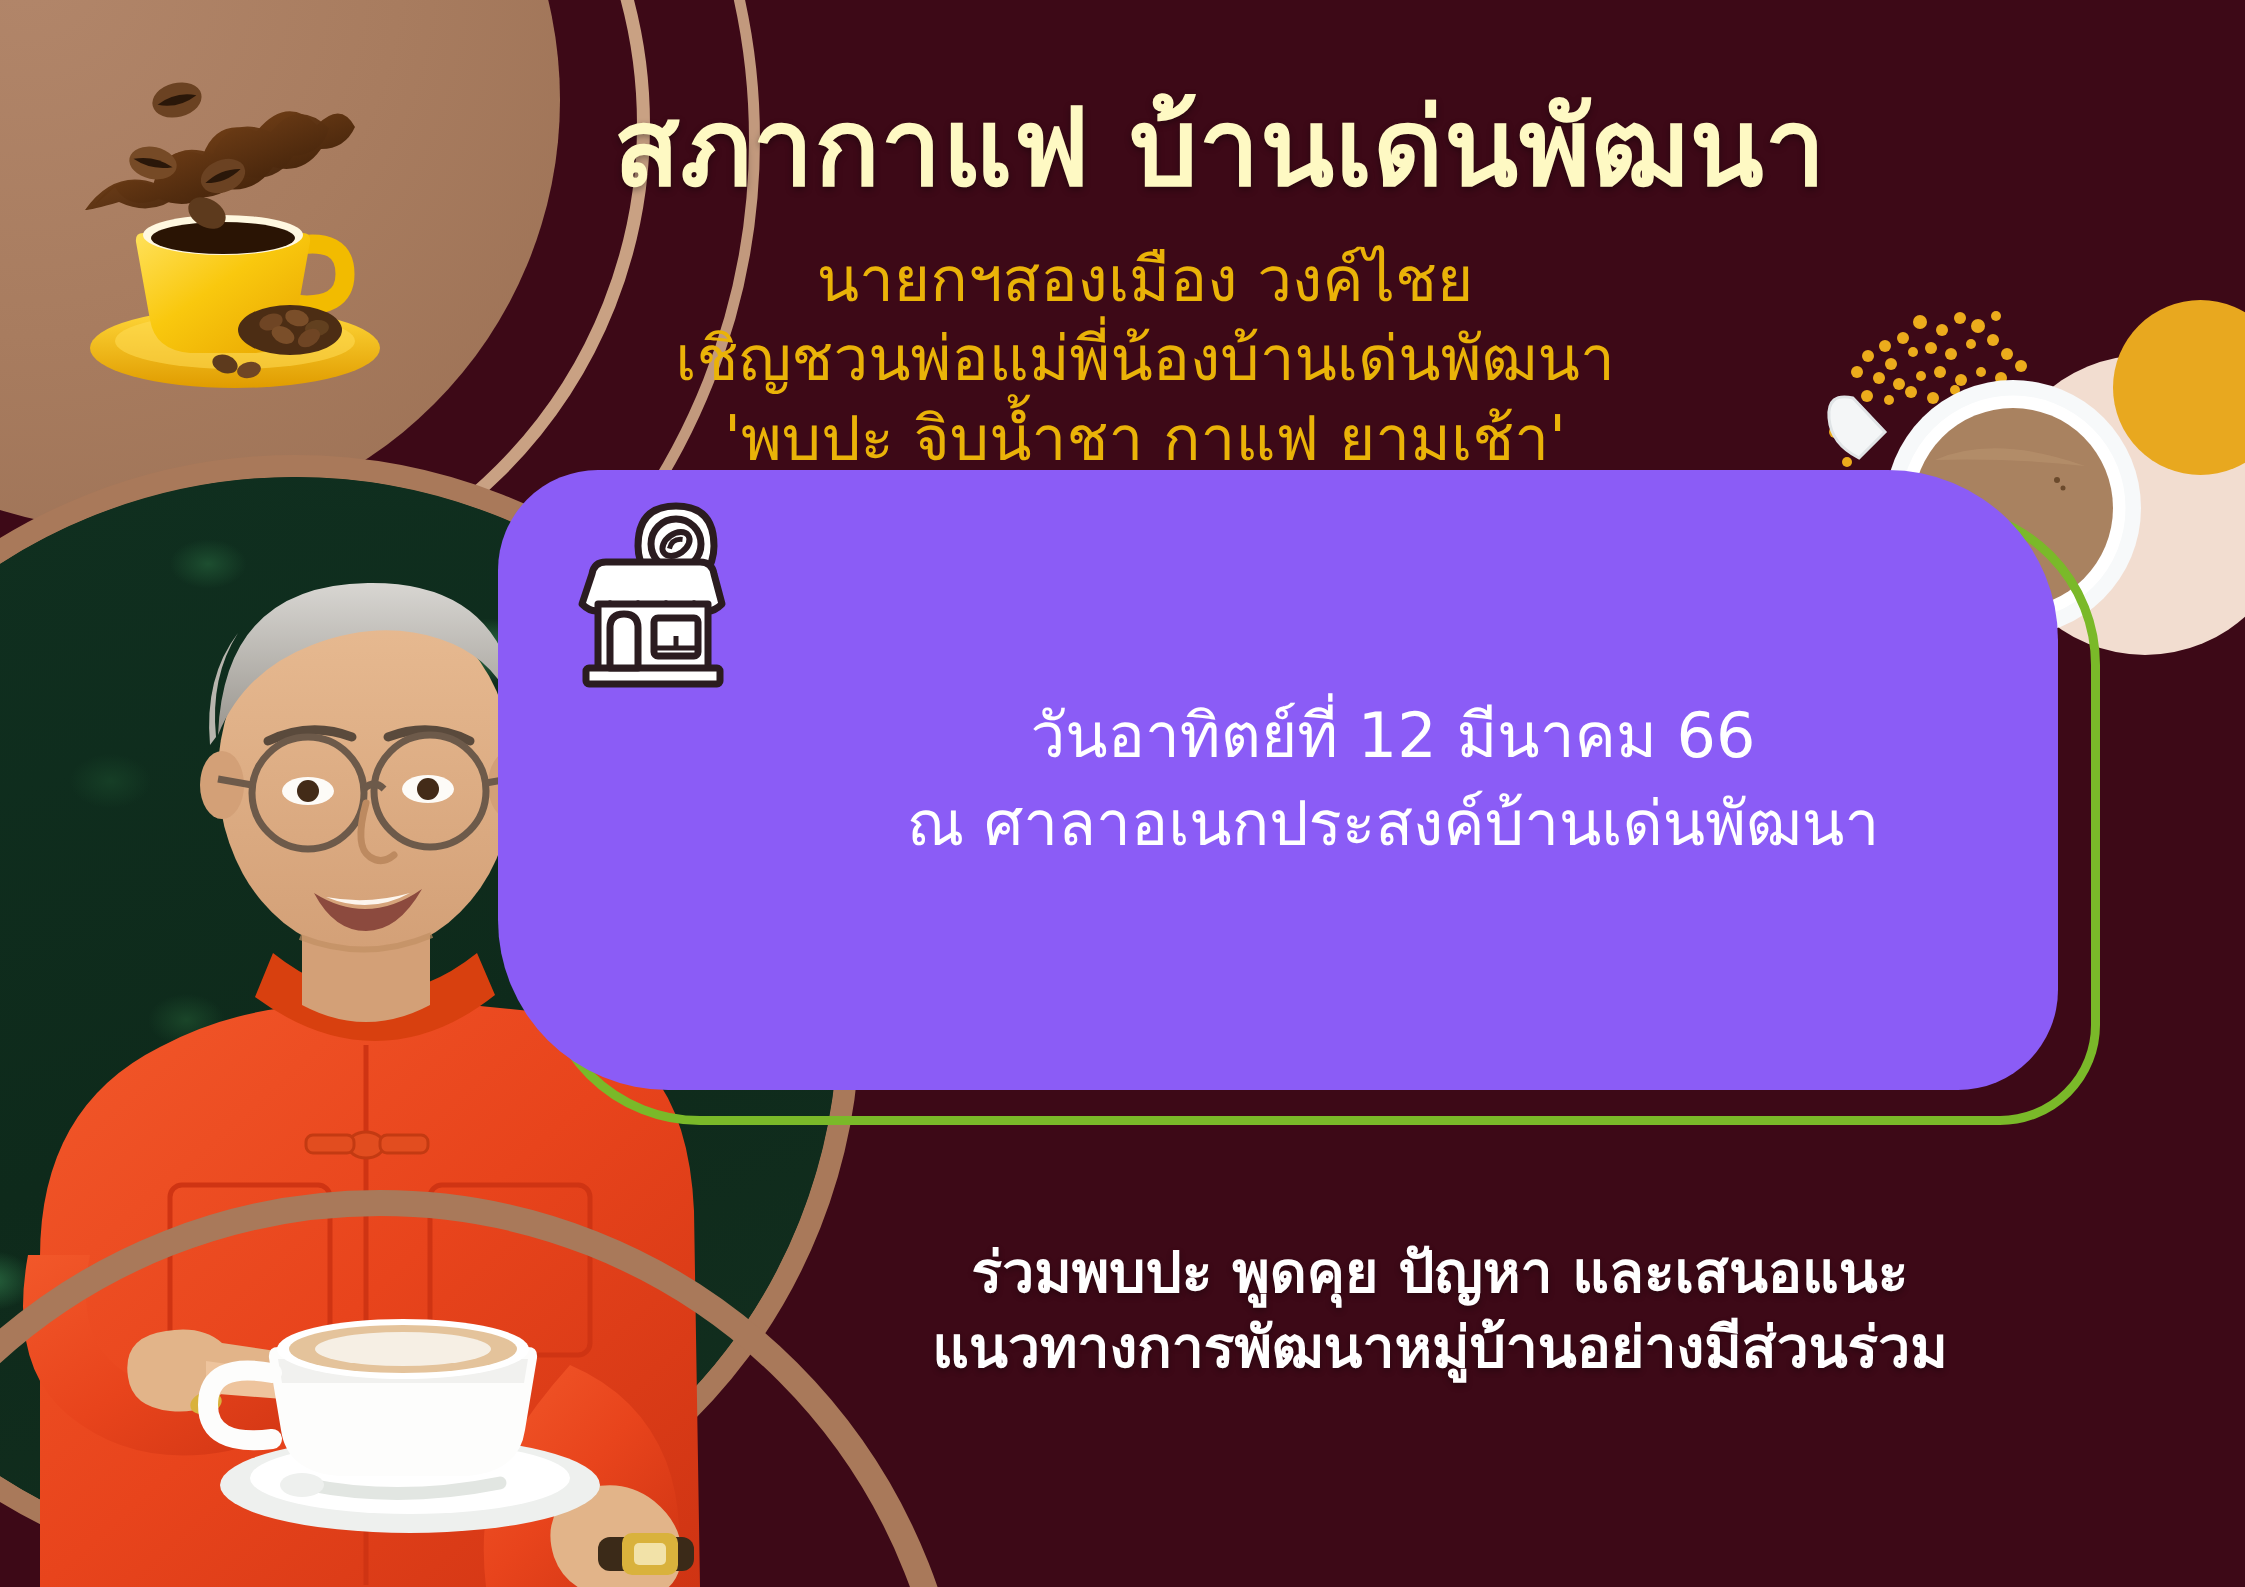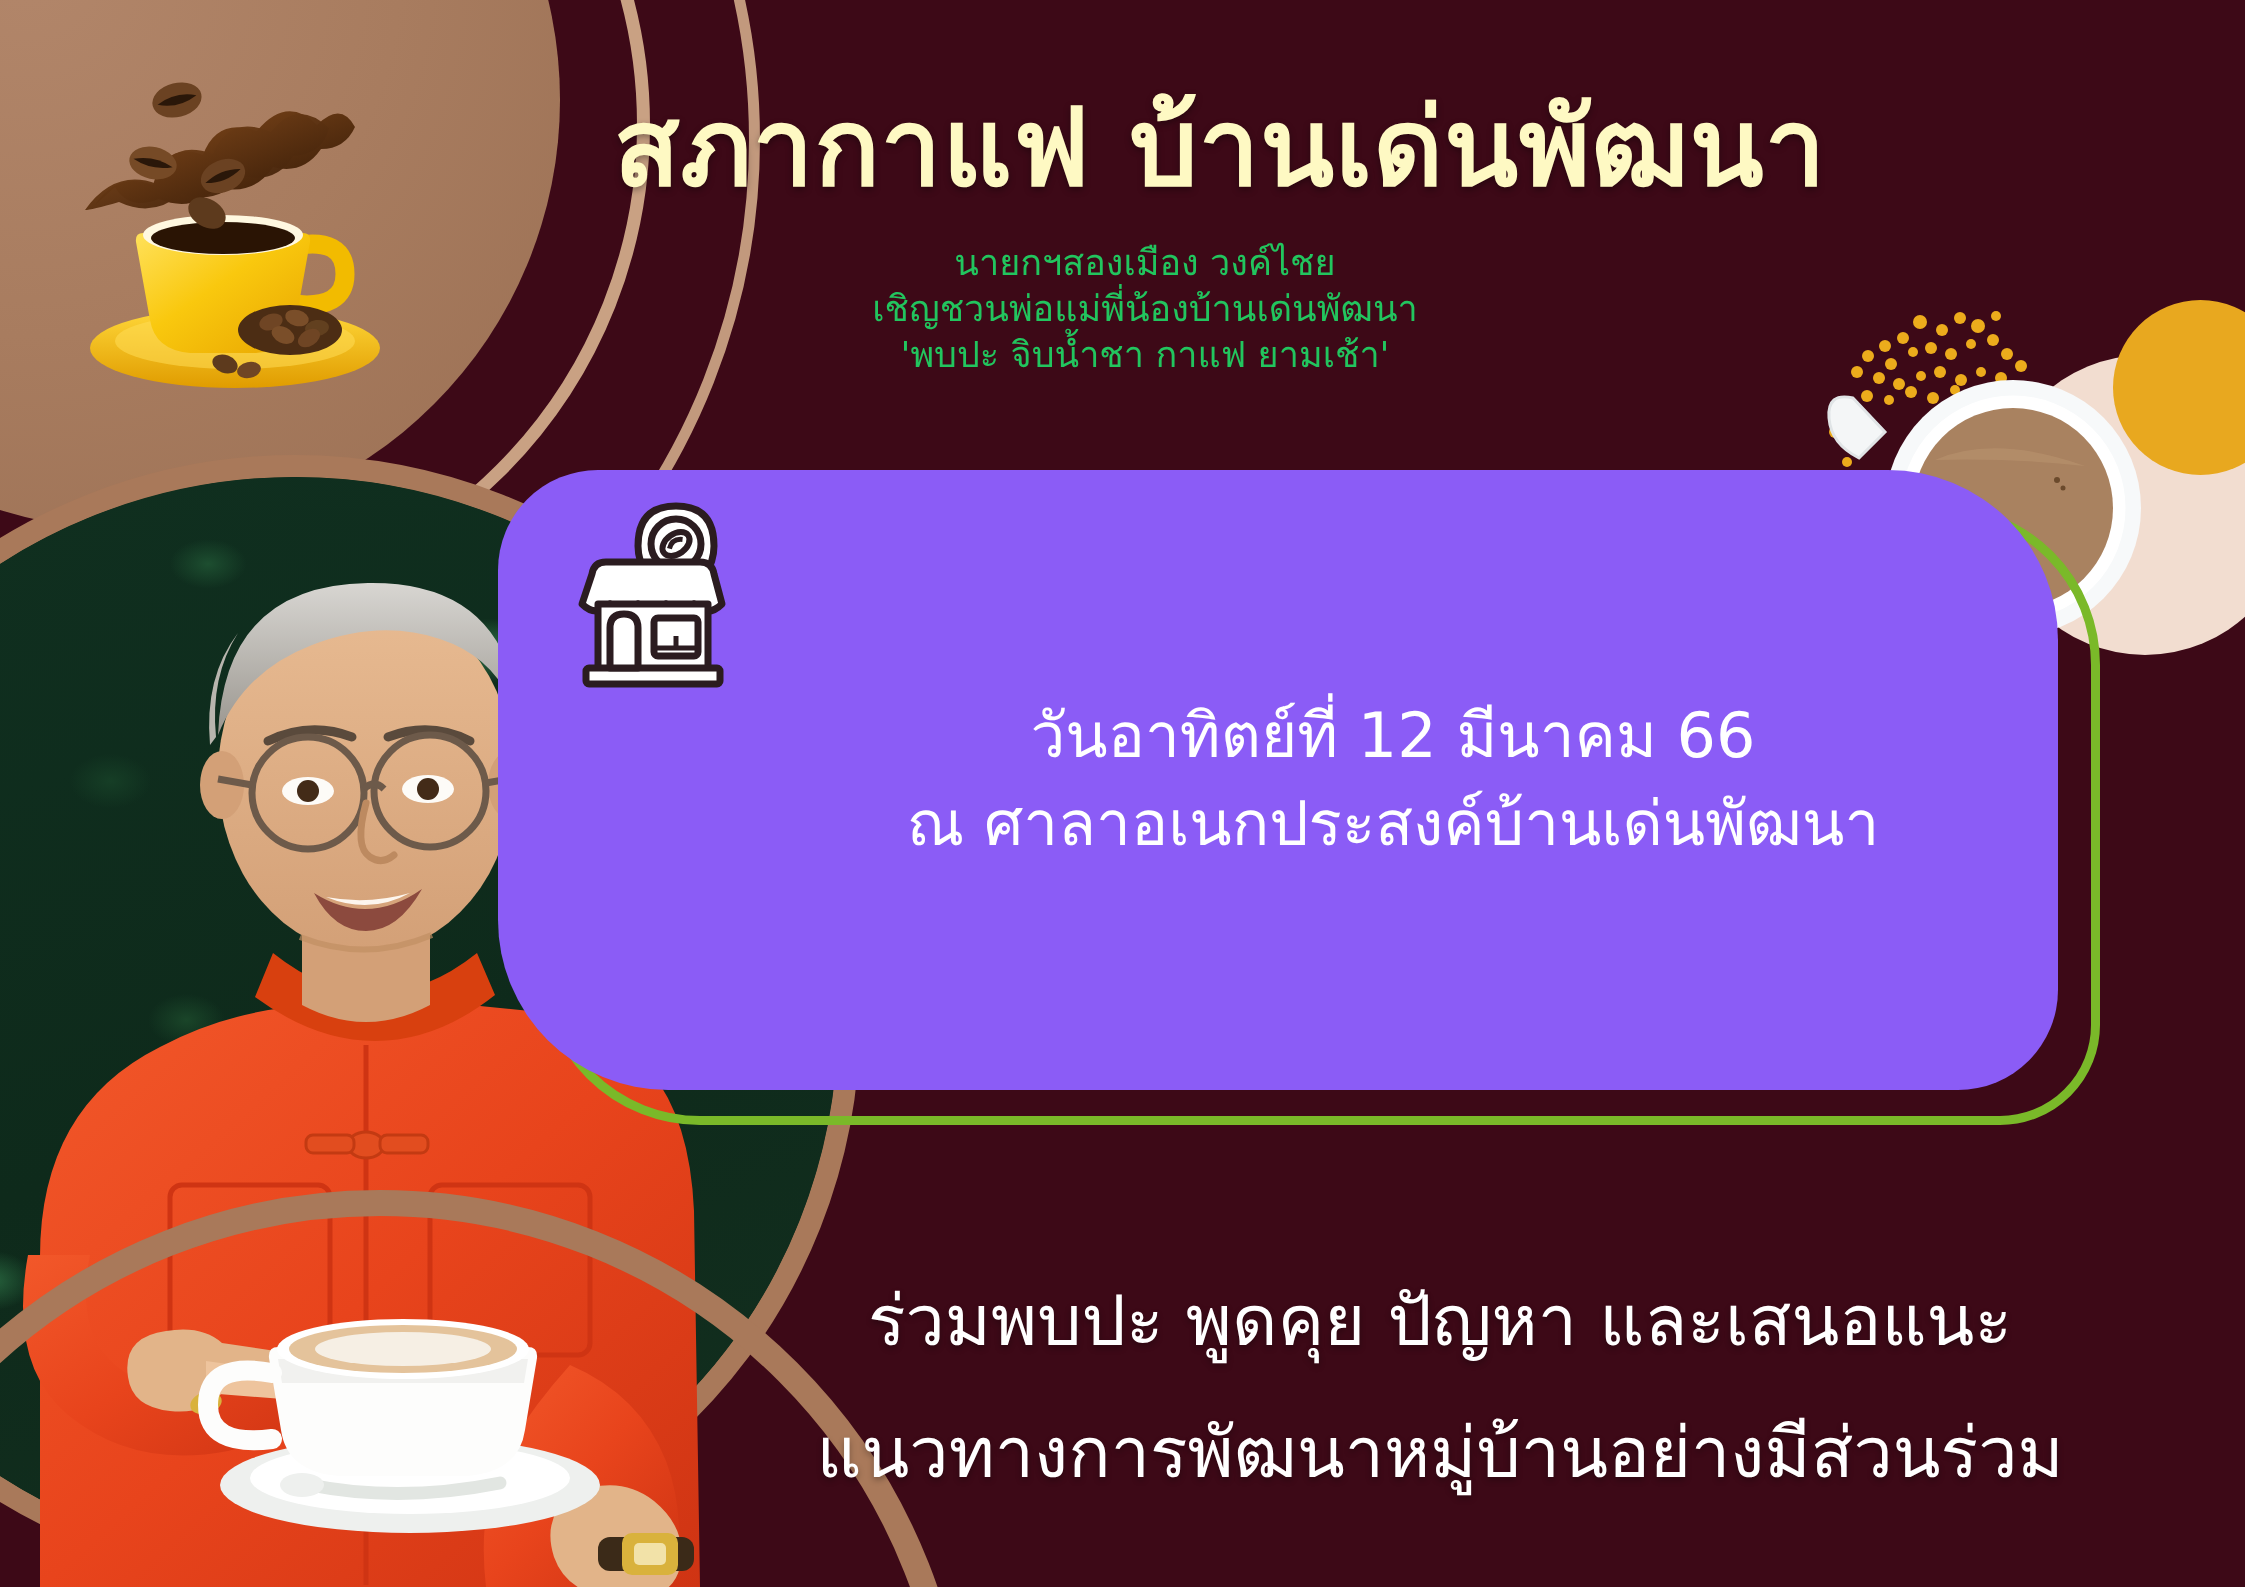--- a/index.html
+++ b/index.html
@@ -94,22 +94,22 @@
     color:#fef9c3;
     font-size:108px;
     line-height:1.12;
     font-weight:700;
     letter-spacing:1px;
     text-shadow:0 3px 7px rgba(0,0,0,.35);
   }
 
   .sub { position:absolute; left:420px; top:240px; width:1450px; text-align:center; }
   .sub .ln {
-    color:#22c55e;
-    font-size:36px;
+    color:#eab308;
+    font-size:62px;
     line-height:1.28;
     font-weight:400;
     white-space:nowrap;
   }
 
   
   .green-outline {
     position:absolute; left:540px; top:505px;
     width:1560px; height:620px;
     border:9px solid #7ab929;
@@ -139,26 +139,25 @@
   }
 
   
   .bottom {
     position:absolute; left:700px; top:1235px; width:1480px;
     text-align:center;
     z-index:6;
   }
   .bottom .bl {
     color:#ffffff;
-    font-size:70px;
+    font-size:57px;
     line-height:1.32;
-    font-weight:400;
+    font-weight:700;
     white-space:nowrap;
     text-shadow:0 3px 6px rgba(0,0,0,.3);
-    margin-top:40px;
   }
 
   
   .bl-arc {
     position:absolute; left:-210px; top:1190px;
     width:1180px; height:1180px; border-radius:50%;
     border:26px solid #a9795a;
     z-index:1;
   }
 </style>

